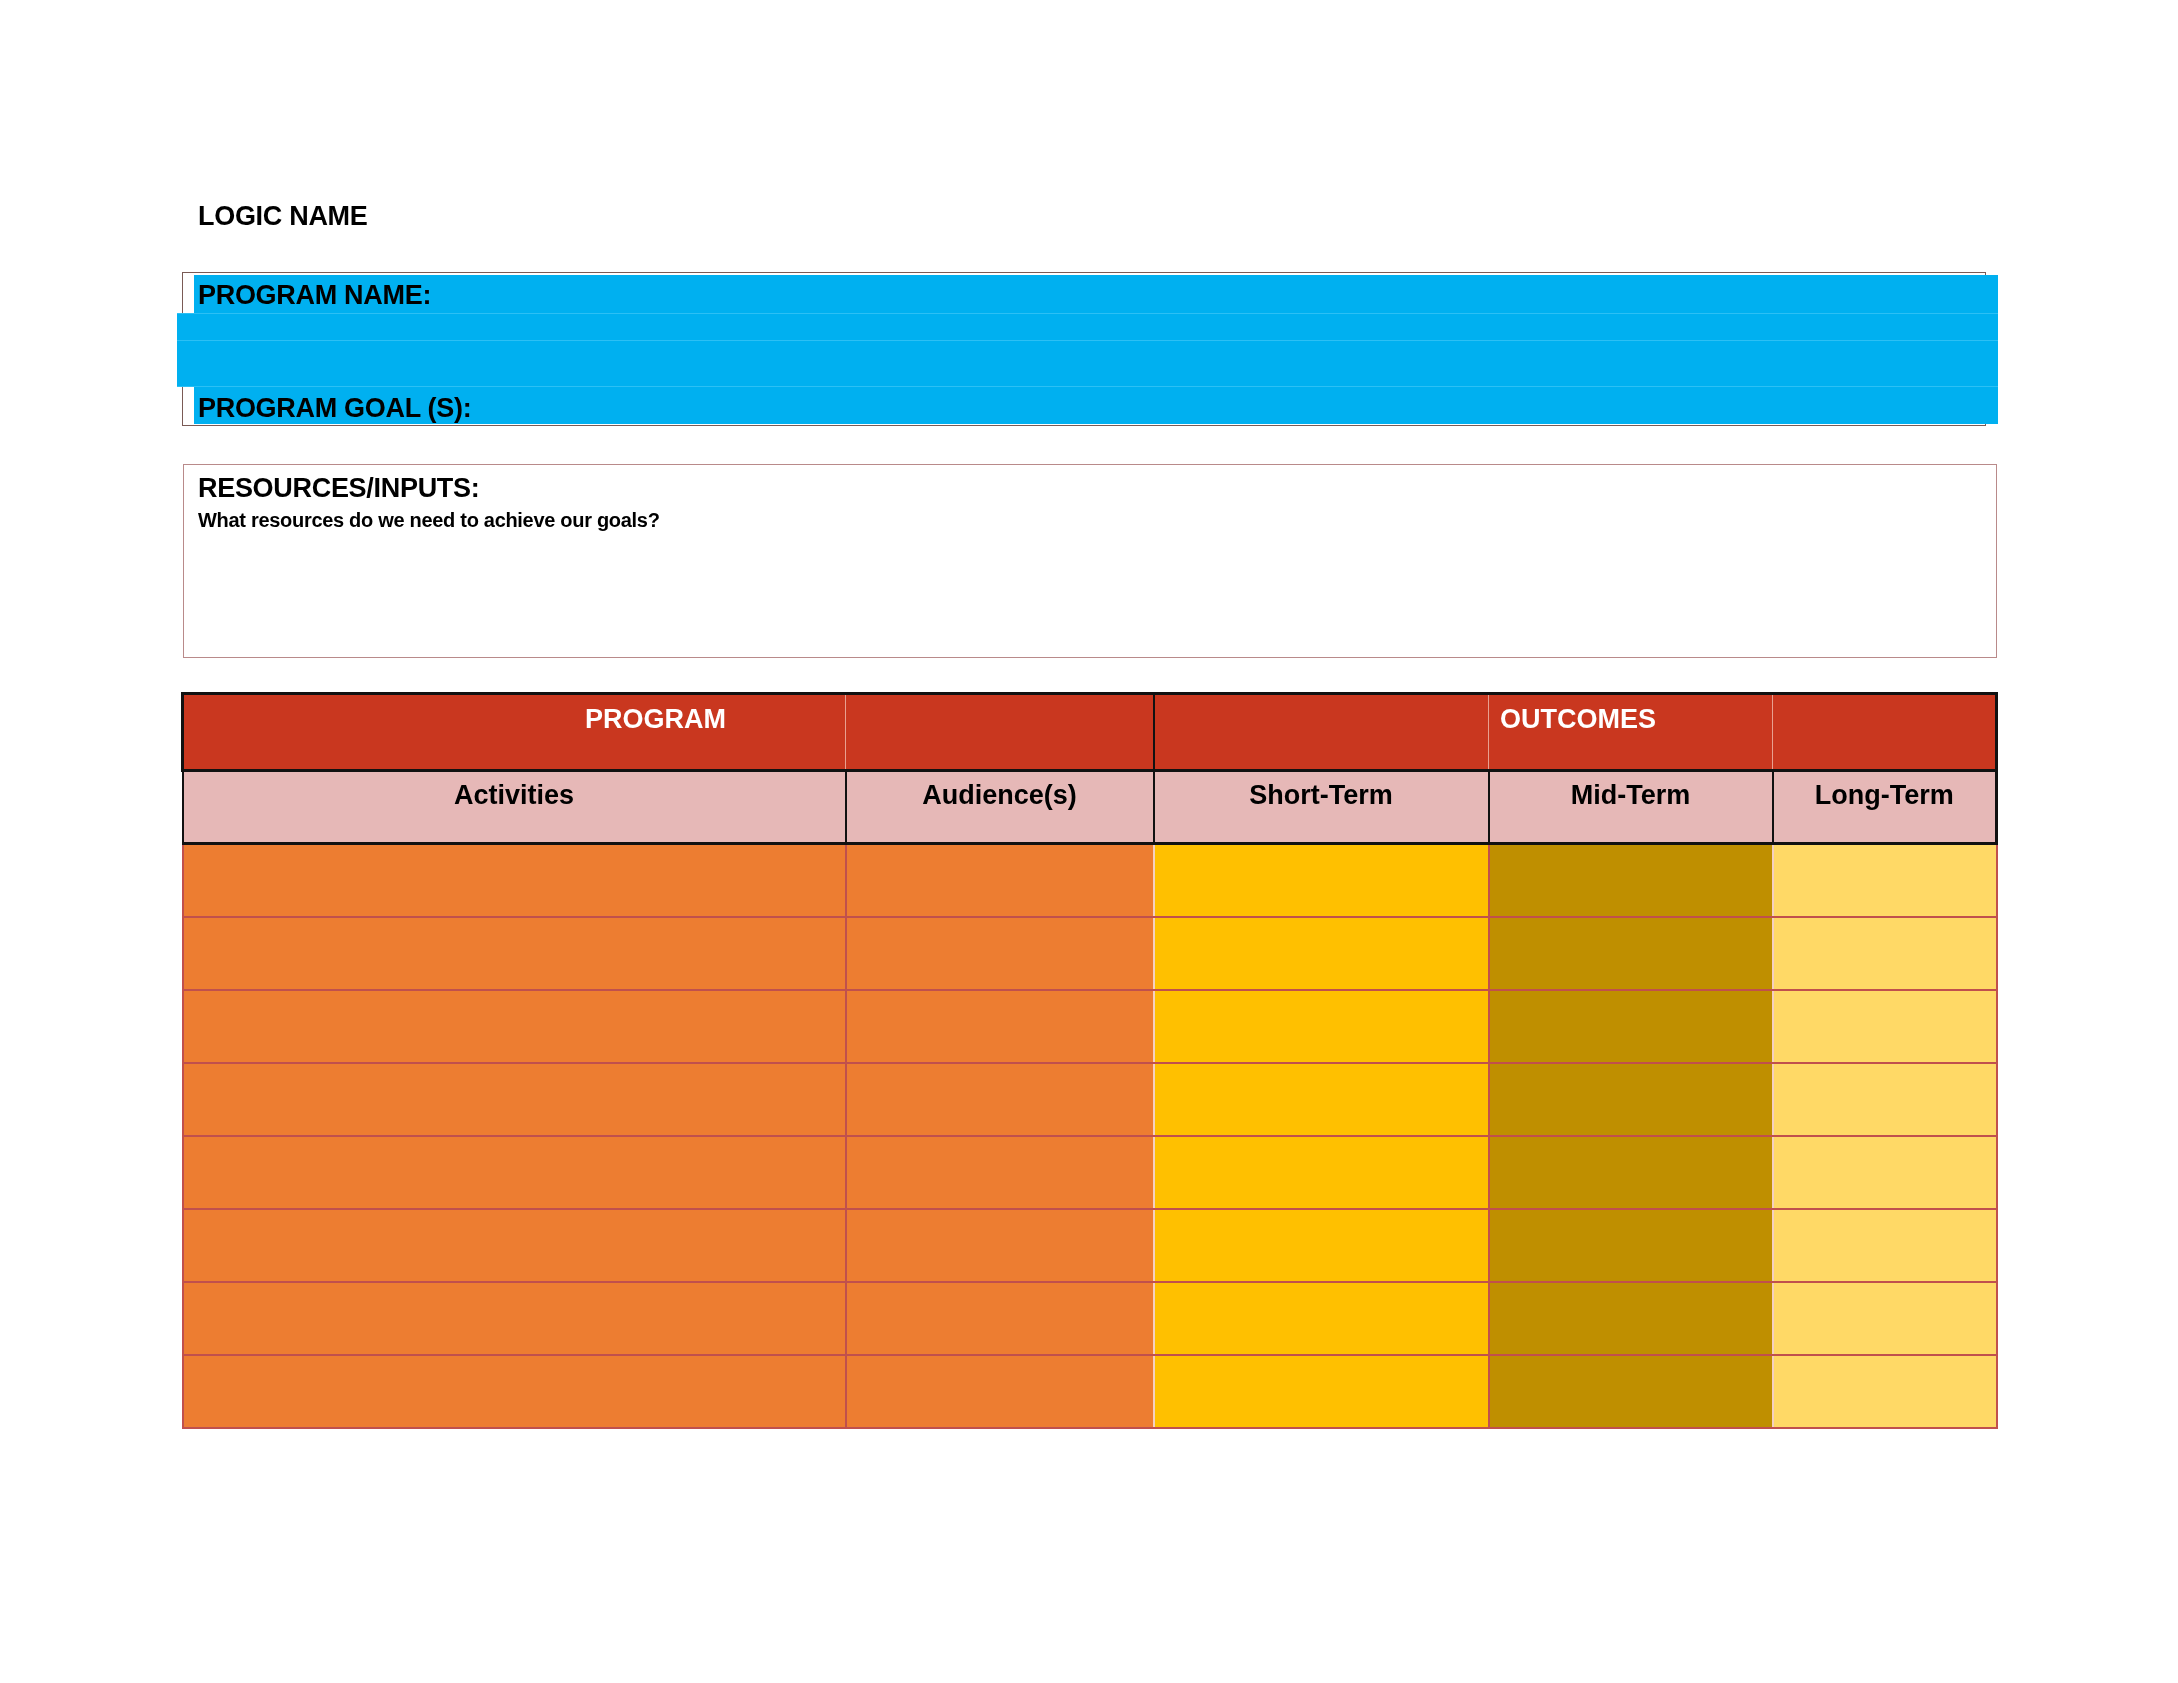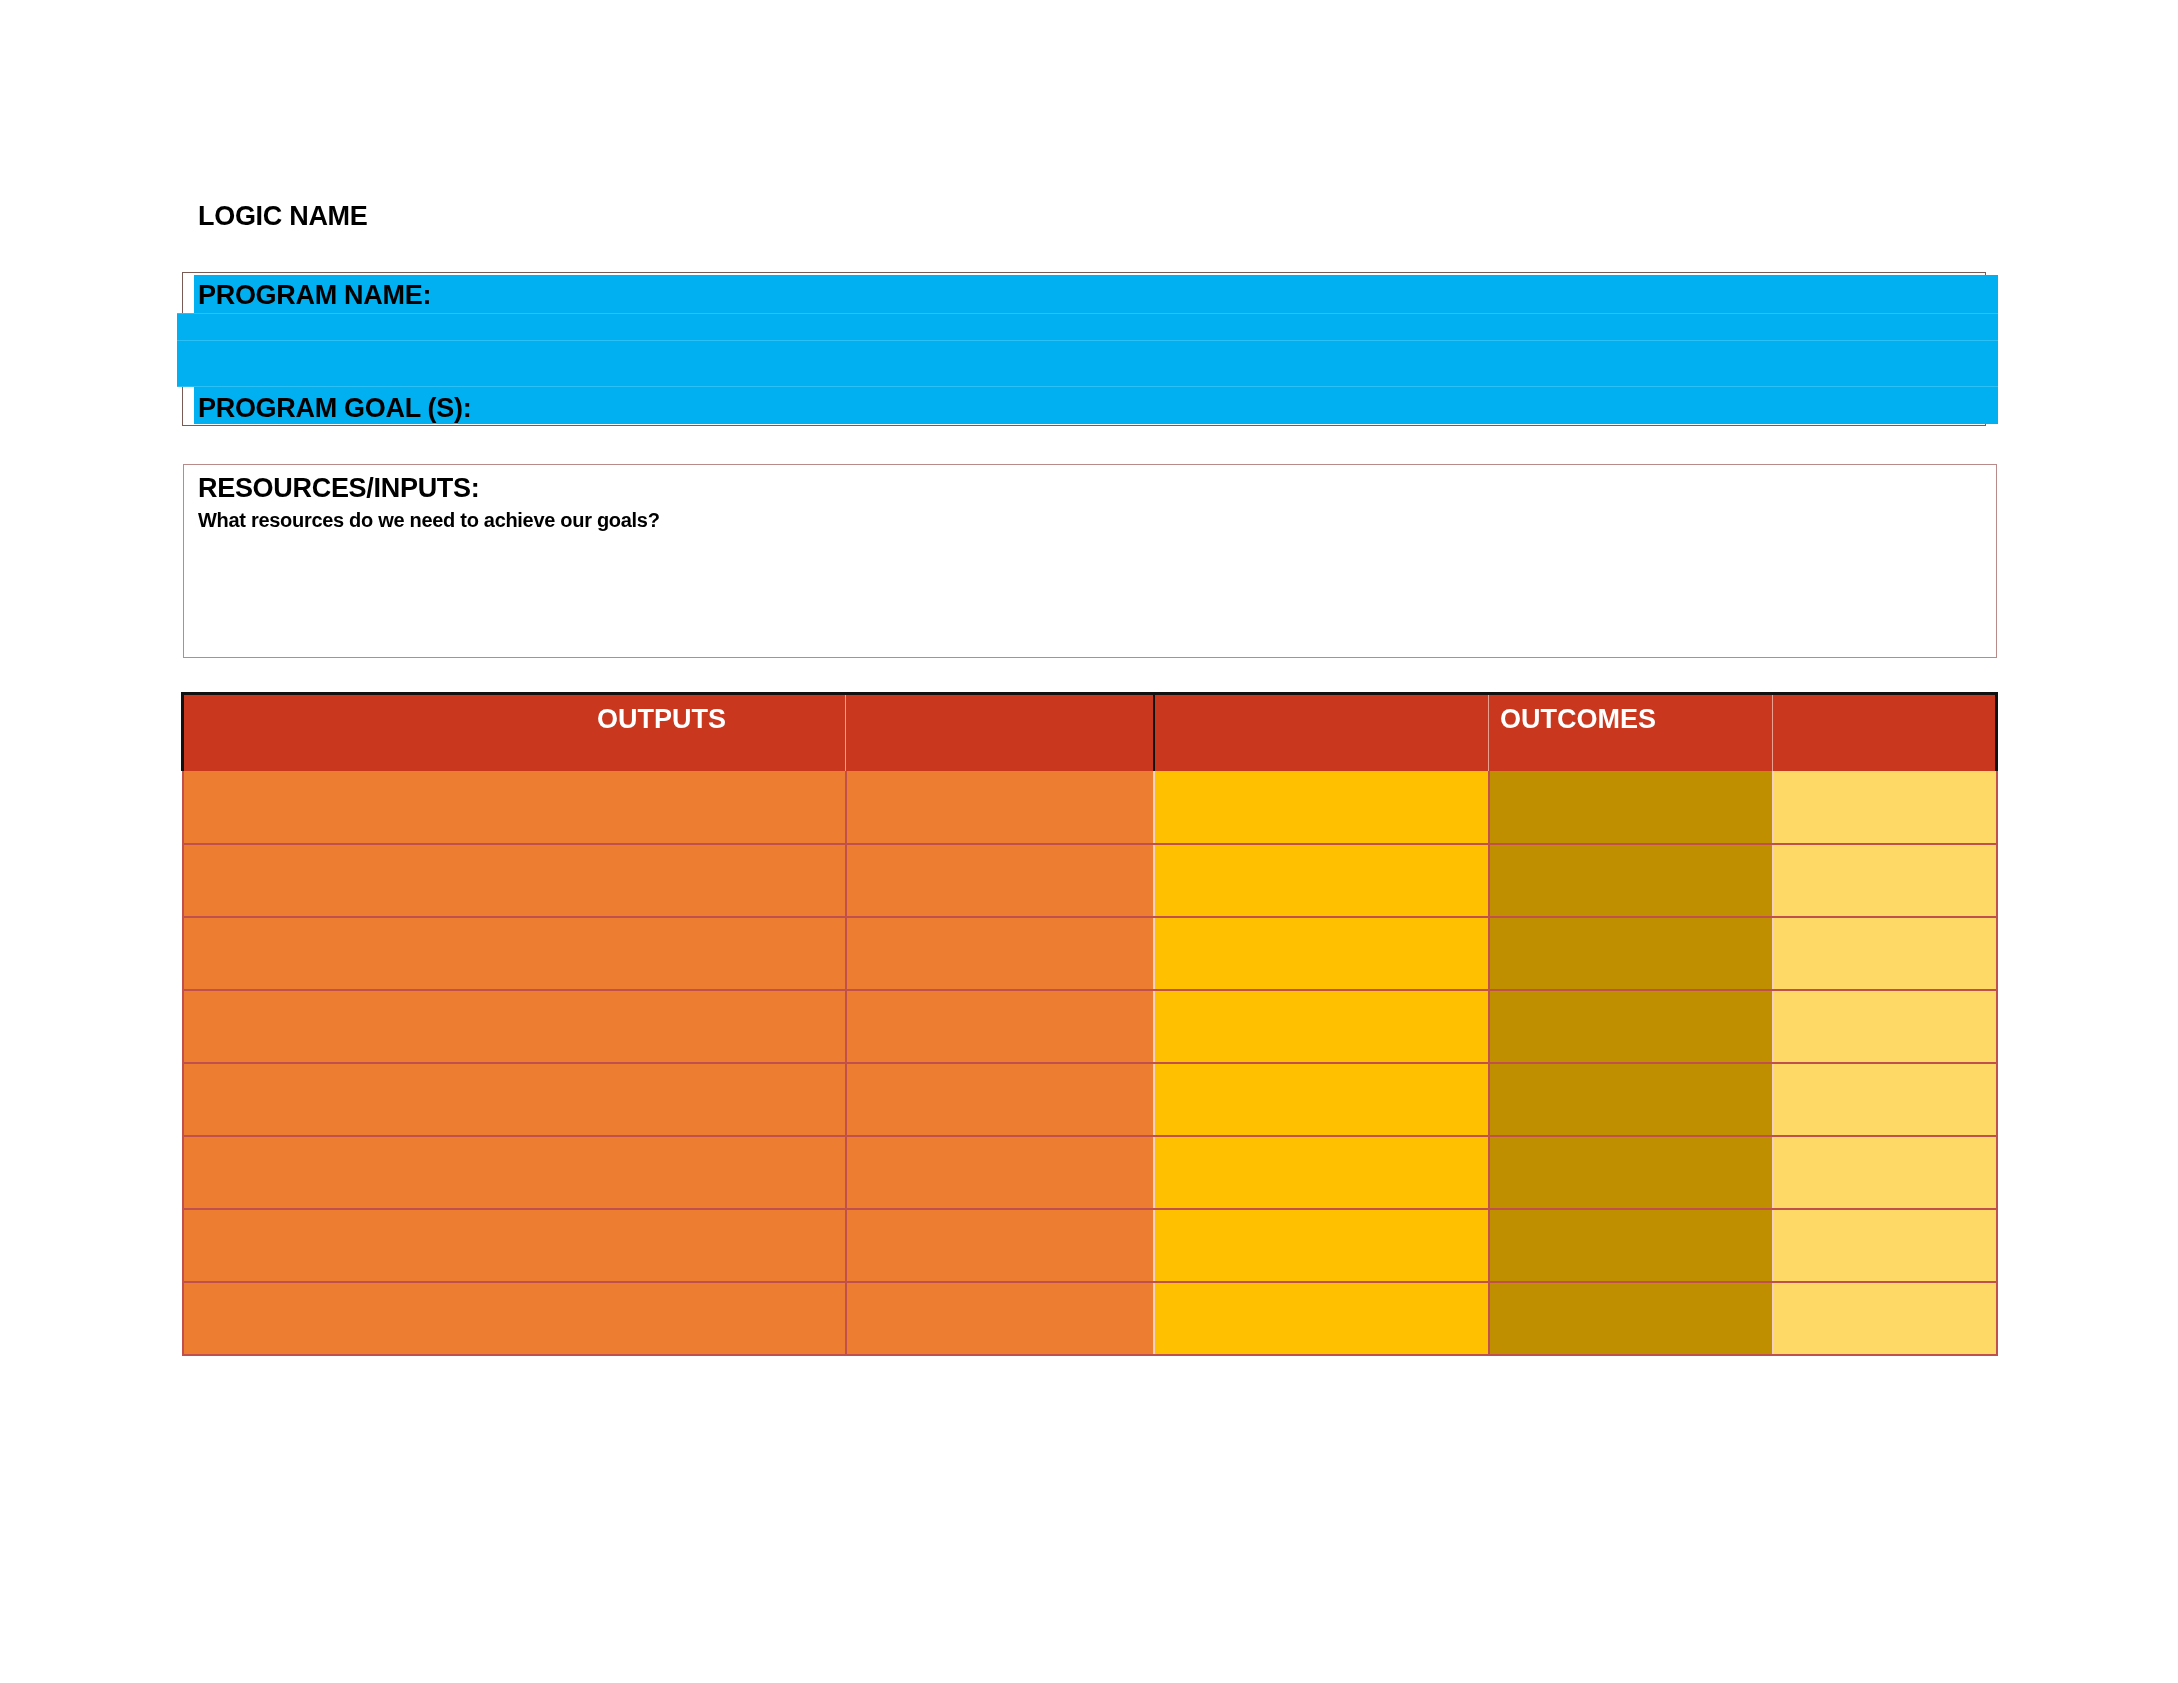--- a/index.html
+++ b/index.html
@@ -59,25 +59,32 @@
 <table class="lm-table">
   <colgroup>
     <col style="width:663px">
     <col style="width:308px">
     <col style="width:335px">
     <col style="width:284px">
     <col style="width:224px">
   </colgroup>
   <tbody>
       <tr class="hdr-row">
-    <td style="text-align:right; padding-right:119px;">OUTPUTS</td>
+    <td style="text-align:right; padding-right:119px;">PROGRAM</td>
     <td></td>
     <td class="div-black"></td>
     <td style="padding-left:11px;">OUTCOMES</td>
     <td></td>
+  </tr>
+  <tr class="sub-row">
+    <td>Activities</td>
+    <td>Audience(s)</td>
+    <td>Short-Term</td>
+    <td>Mid-Term</td>
+    <td>Long-Term</td>
   </tr>
   <tr class="data-row">
     <td class="c-act"></td>
     <td class="c-aud"></td>
     <td class="c-short"></td>
     <td class="c-mid"></td>
     <td class="c-long"></td>
   </tr>
   <tr class="data-row">
     <td class="c-act"></td>

